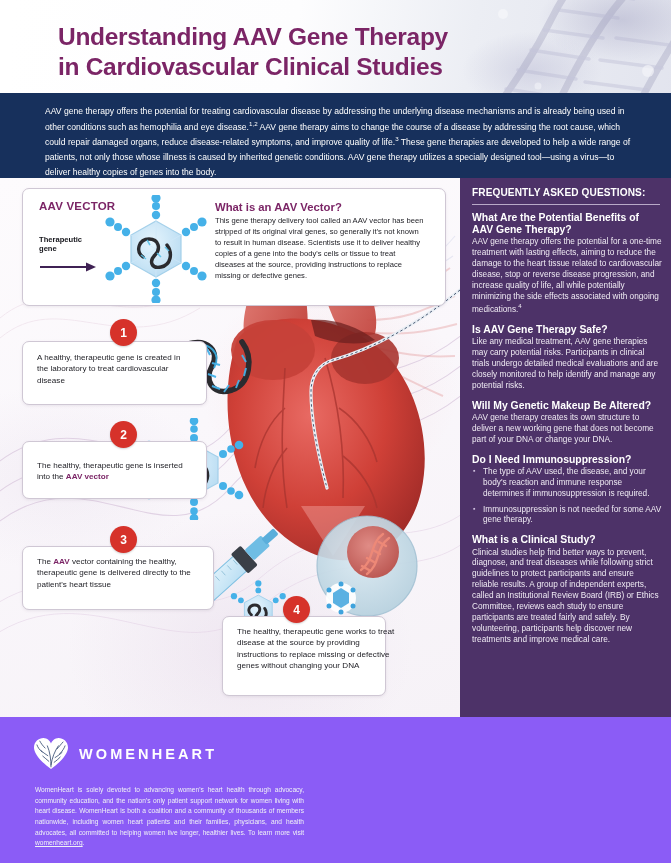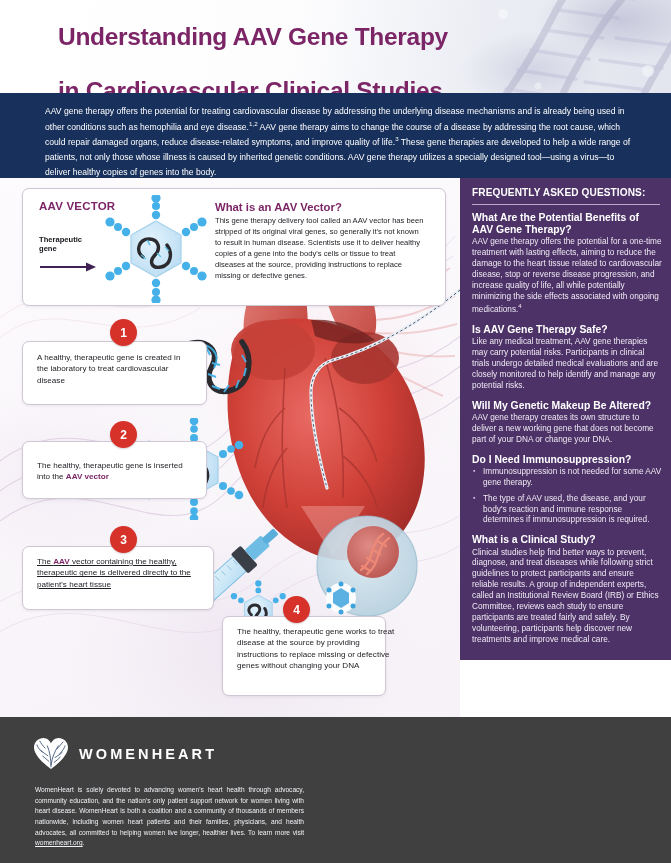--- a/index.html
+++ b/index.html
@@ -19,21 +19,21 @@
       radial-gradient(ellipse 100px 55px at 520px 70px, rgba(160,160,195,.30), rgba(255,255,255,0) 70%),
       linear-gradient(100deg, #ffffff 0%, #fdfdfe 42%, #eceef4 68%, #e2e4ee 100%);
     overflow:hidden;
   }
   .header-dna { position:absolute; right:-10px; top:-24px; width:250px; height:150px; opacity:.55; }
   .header-title {
     position:absolute; left:46px; top:22px; width:420px;
     color:#7b2566; font-size:24.5px; font-weight:bold; line-height:1.22;
     letter-spacing:-0.3px;
   }
-  .header-title .l2 { display:block;margin-top:24px; }
+  .header-title .l2 { display:block; }
 
   
   .intro {
     position:absolute; left:0; top:93px; width:671px; height:85px;
     background:#17305c;
   }
   .intro p {
     position:absolute; left:45px; top:11px; width:589px;
     color:#ffffff; font-size:8.6px; line-height:1.72; text-align:left;
   }
@@ -88,56 +88,56 @@
   .card-1 .card-text { position:absolute; left:14px; top:10px; width:150px; }
   .badge-1 { left:110px; top:141px; }
   .art-1 { position:absolute; left:150px; top:140px; width:110px; height:92px; }
 
   .card-2 { left:22px; top:263px; width:185px; height:58px; }
   .card-2 .card-text { position:absolute; left:14px; top:18px; width:155px; }
   .badge-2 { left:110px; top:243px; }
   .art-2 { position:absolute; left:140px; top:240px; width:108px; height:102px; }
 
   .card-3 { left:22px; top:368px; width:192px; height:64px; }
-  .card-3 .card-text { position:absolute; left:14px; top:9px; width:170px;text-decoration:underline; }
+  .card-3 .card-text { position:absolute; left:14px; top:9px; width:170px; }
   .badge-3 { left:110px; top:348px; }
   .art-3 { position:absolute; left:175px; top:340px; width:120px; height:120px; }
 
   .card-4 { left:222px; top:438px; width:164px; height:80px; }
   .card-4 .card-text { position:absolute; left:14px; top:9px; width:160px; }
   .badge-4 { left:283px; top:418px; }
 
   .aav-em { color:#7b2566; font-weight:bold; }
 
   .heart-art { position:absolute; left:215px; top:30px; width:245px; height:430px; }
 
   
   .faq {
-    position:absolute; left:460px; top:178px; width:211px; height:482px;
+    position:absolute; left:460px; top:178px; width:211px; height:539px;
     background:#4d3268; padding:9px 9px 0 12px; overflow:hidden;
   }
   .faq-title { color:#ffffff; font-size:10.1px; font-weight:bold; letter-spacing:.1px; }
   .faq-rule { width:188px; height:1px; background:#b9a9c8; margin:6px 0 7px 0; }
   .faq h4 { color:#ffffff; font-size:10.4px; font-weight:bold; line-height:1.16; margin-bottom:1px; }
   .faq p { color:#efeaf3; font-size:8.25px; line-height:1.33; margin-bottom:8px; }
   .faq sup { font-size:6px; vertical-align:super; }
   .faq ul { list-style:none; margin:1px 0 8px 0; }
   .faq li {
     color:#efeaf3; font-size:8.25px; line-height:1.33;
     position:relative; padding-left:11px; margin-bottom:5px;
   }
   .faq li::before {
     content:"▪"; position:absolute; left:1px; top:-1px;
     color:#cdbedd; font-size:7px;
   }
 
   
   .footer {
     position:absolute; left:0; top:717px; width:671px; height:146px;
-    background:#404040;
+    background:#8b5cf6;
   }
   .wh-logo-wrap { position:absolute; left:32px; top:20px; display:flex; align-items:center; gap:9px; }
   .wh-mark { width:38px; height:34px; }
   .wh-name { color:#ffffff; font-size:14.5px; font-weight:bold; letter-spacing:3.1px; }
   .wh-blurb {
     position:absolute; left:35px; top:68px; width:269px;
     color:#f0f2f6; font-size:6.6px; line-height:1.62; text-align:justify;
   }
   .wh-blurb a { color:#f0f2f6; text-decoration:underline; }
 </style>
@@ -499,22 +499,22 @@
     <p><span>AAV gene therapy offers the potential for a one-time treatment with lasting effects, aiming to reduce the damage to the heart tissue related to cardiovascular disease, stop or reverse disease progression, and increase quality of life, all while potentially minimizing the side effects associated with ongoing medications.</span><sup>4</sup></p>
 
     <h4>Is AAV Gene Therapy Safe?</h4>
     <p>Like any medical treatment, AAV gene therapies may carry potential risks. Participants in clinical trials undergo detailed medical evaluations and are closely monitored to help identify and manage any potential risks.</p>
 
     <h4>Will My Genetic Makeup Be Altered?</h4>
     <p>AAV gene therapy creates its own structure to deliver a new working gene that does not become part of your DNA or change your DNA.</p>
 
     <h4>Do I Need Immunosuppression?</h4>
     <ul>
+      <li>The type of AAV used, the disease, and your body's reaction and immune response determines if immunosuppression is required.</li>
       <li>Immunosuppression is not needed for some AAV gene therapy.</li>
-      <li>The type of AAV used, the disease, and your body's reaction and immune response determines if immunosuppression is required.</li>
     </ul>
 
     <h4>What is a Clinical Study?</h4>
     <p>Clinical studies help find better ways to prevent, diagnose, and treat diseases while following strict guidelines to protect participants and ensure reliable results. A group of independent experts, called an Institutional Review Board (IRB) or Ethics Committee, reviews each study to ensure participants are treated fairly and safely. By volunteering, participants help discover new treatments and improve medical care.</p>
   </div>
 
   <div class="footer">
 
     <div class="wh-logo-wrap">
       <svg class="wh-mark" viewBox="0 0 40 36">

